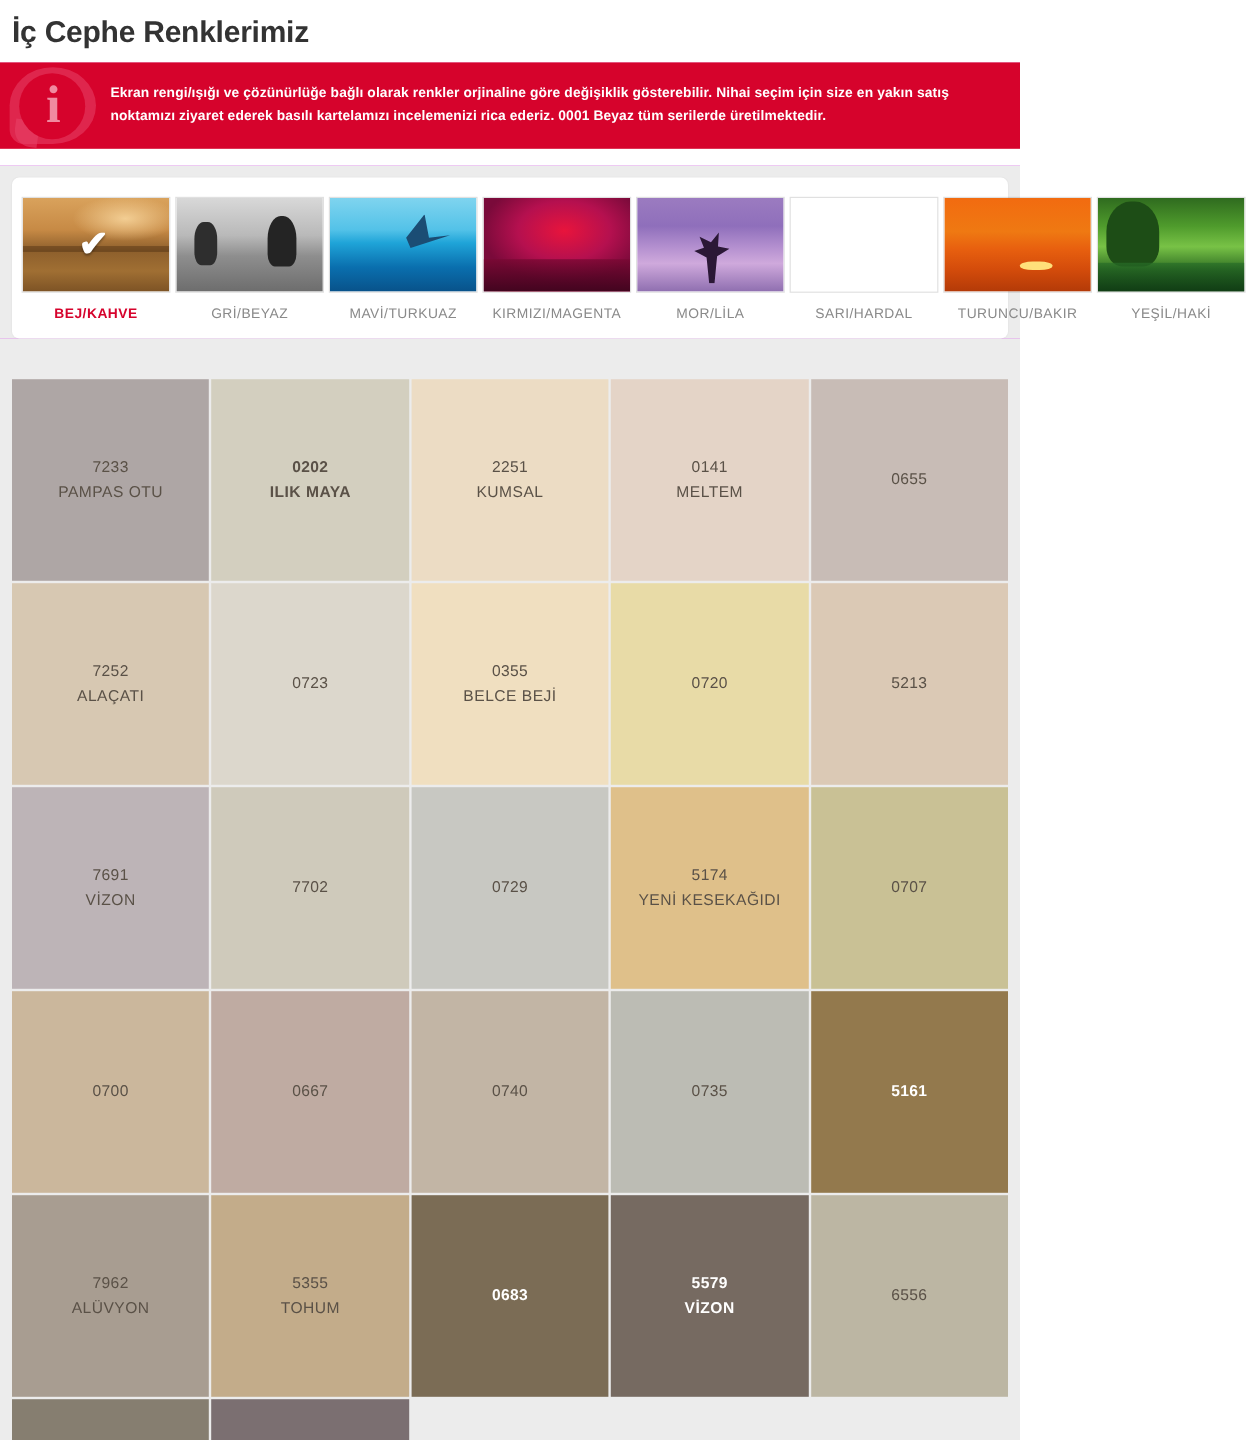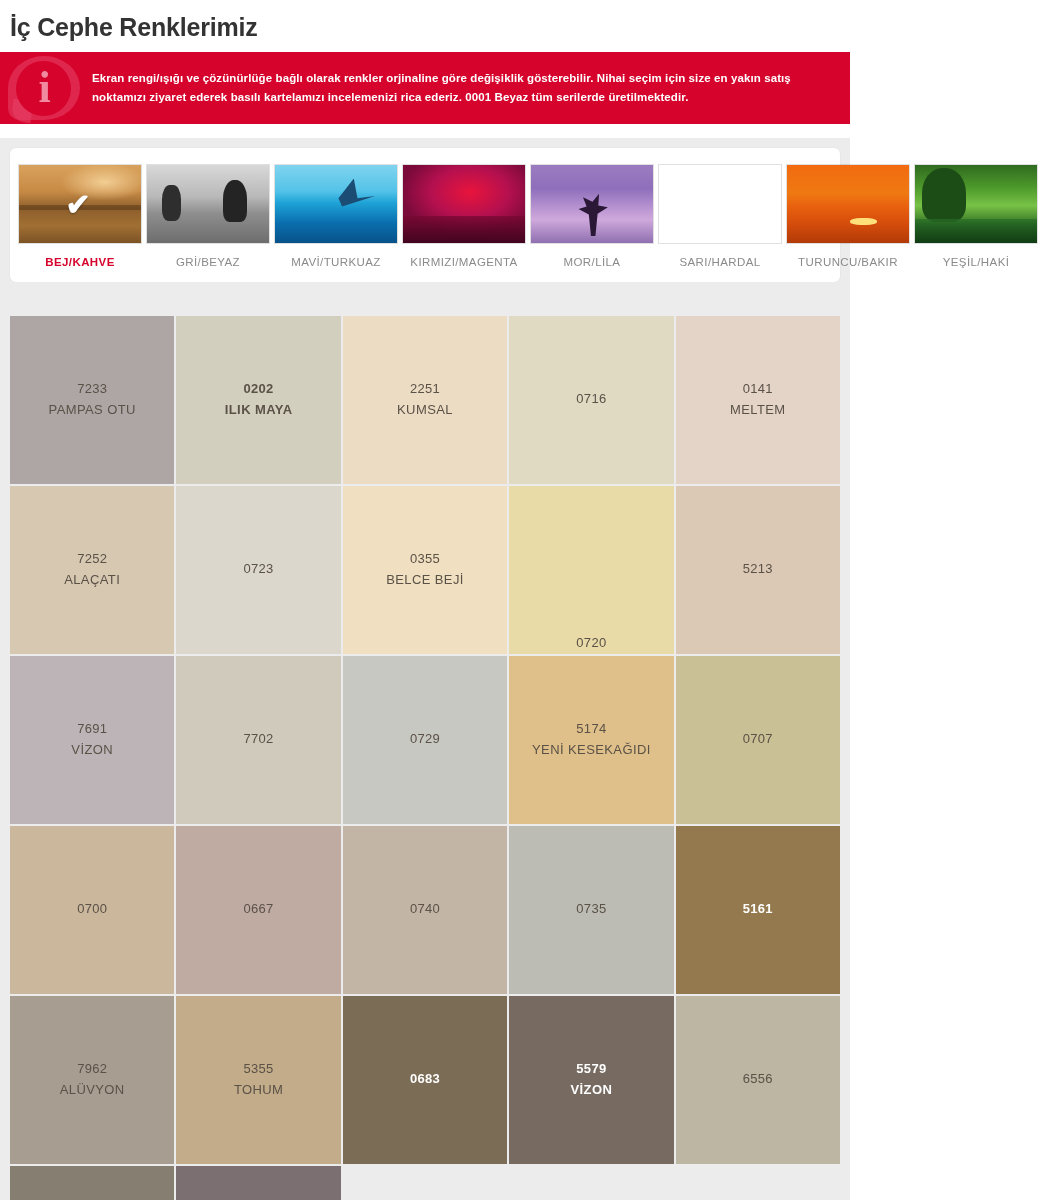--- a/index.html
+++ b/index.html
@@ -358,39 +358,39 @@
           <div class="swatch-name">PAMPAS OTU</div>
         </div>
         <div class="swatch light" style="background: rgb(211, 207, 191); font-weight: bold;">
           <div class="swatch-code">0202</div>
           <div class="swatch-name">ILIK MAYA</div>
         </div>
         <div class="swatch light" style="background: rgb(236, 220, 196);">
           <div class="swatch-code">2251</div>
           <div class="swatch-name">KUMSAL</div>
         </div>
-        <div class="swatch light" style="background: rgb(224, 218, 195);">
-          <div class="swatch-code">0716</div>
-        </div>
         <div class="swatch light" style="background: rgb(228, 212, 199);">
           <div class="swatch-code">0141</div>
           <div class="swatch-name">MELTEM</div>
         </div>
+        <div class="swatch light" style="background: rgb(200, 188, 182);">
+          <div class="swatch-code">0655</div>
+        </div>
         <div class="swatch light" style="background: rgb(215, 200, 178);">
           <div class="swatch-code">7252</div>
           <div class="swatch-name">ALAÇATI</div>
         </div>
         <div class="swatch light" style="background: rgb(220, 215, 204);">
           <div class="swatch-code">0723</div>
         </div>
         <div class="swatch light" style="background: rgb(240, 223, 192);">
           <div class="swatch-code">0355</div>
           <div class="swatch-name">BELCE BEJİ</div>
         </div>
-        <div class="swatch light" style="background: rgb(232, 219, 167); justify-content: flex-end;">
+        <div class="swatch light" style="background: rgb(232, 219, 167);">
           <div class="swatch-code">0720</div>
         </div>
         <div class="swatch light" style="background: rgb(219, 201, 181);">
           <div class="swatch-code">5213</div>
         </div>
         <div class="swatch light" style="background: rgb(189, 180, 183);">
           <div class="swatch-code">7691</div>
           <div class="swatch-name">VİZON</div>
         </div>
         <div class="swatch light" style="background: rgb(207, 202, 187);">

